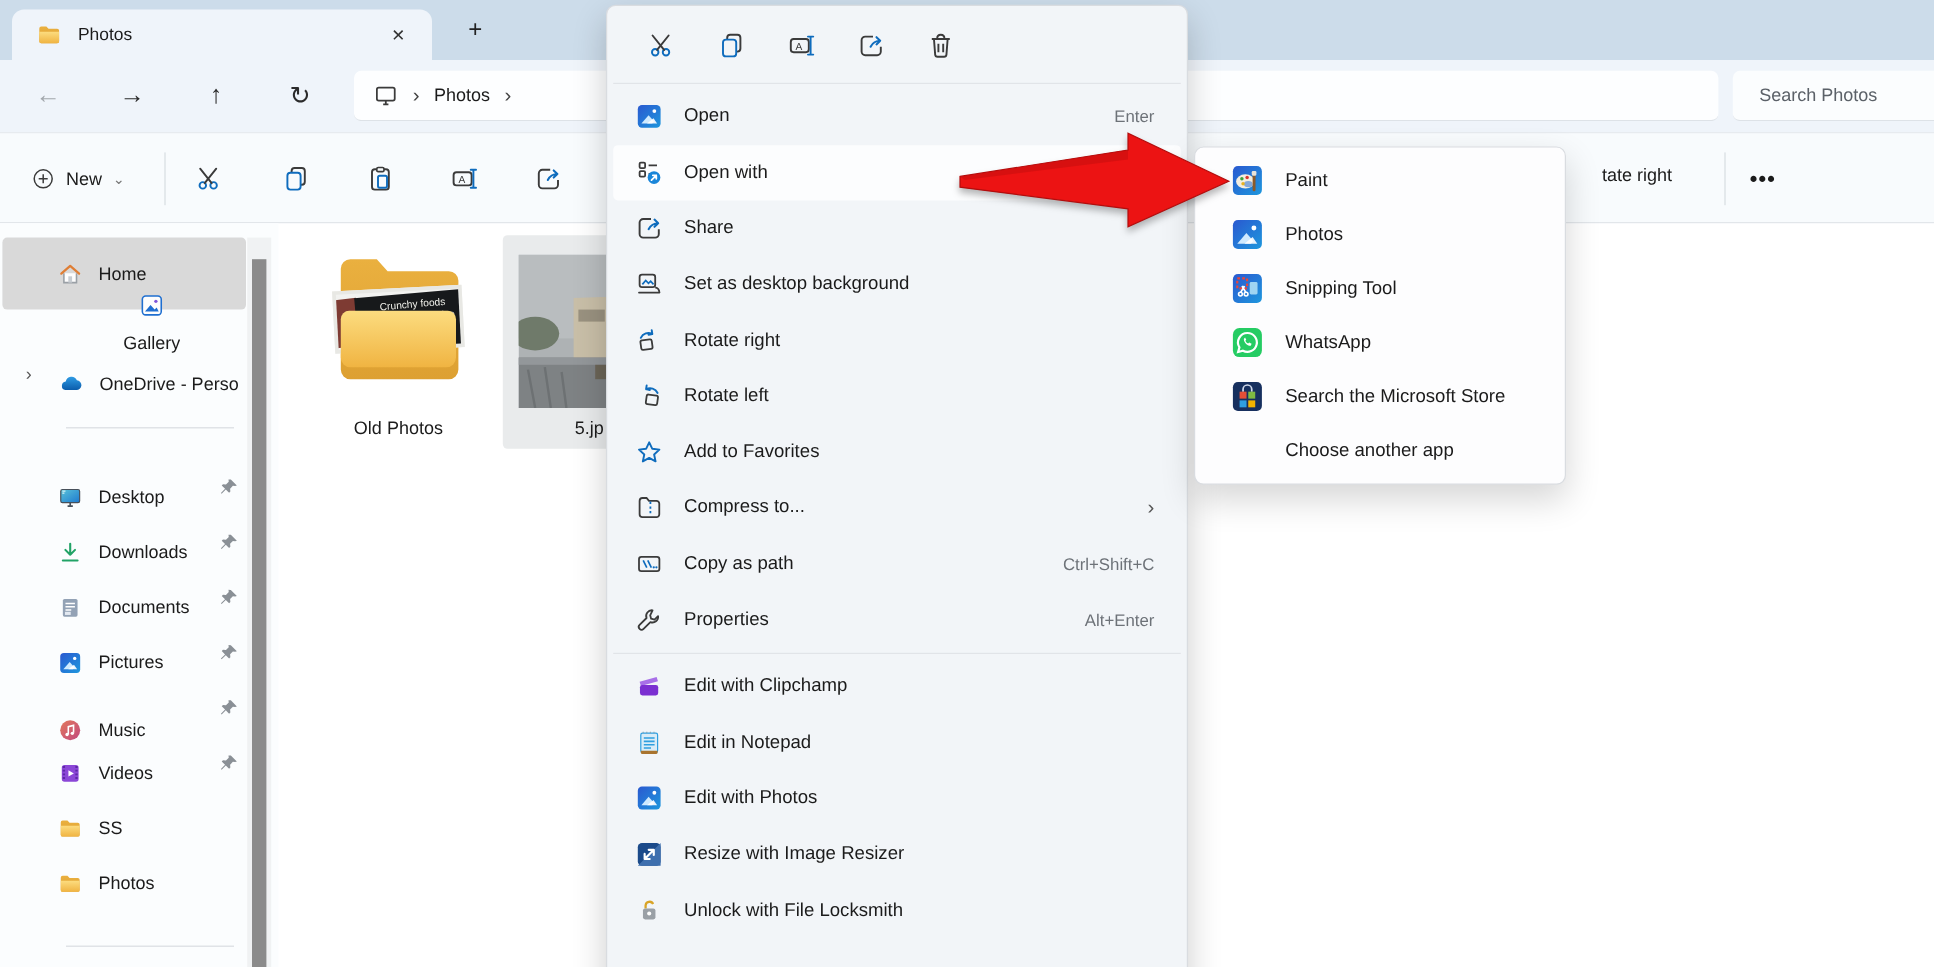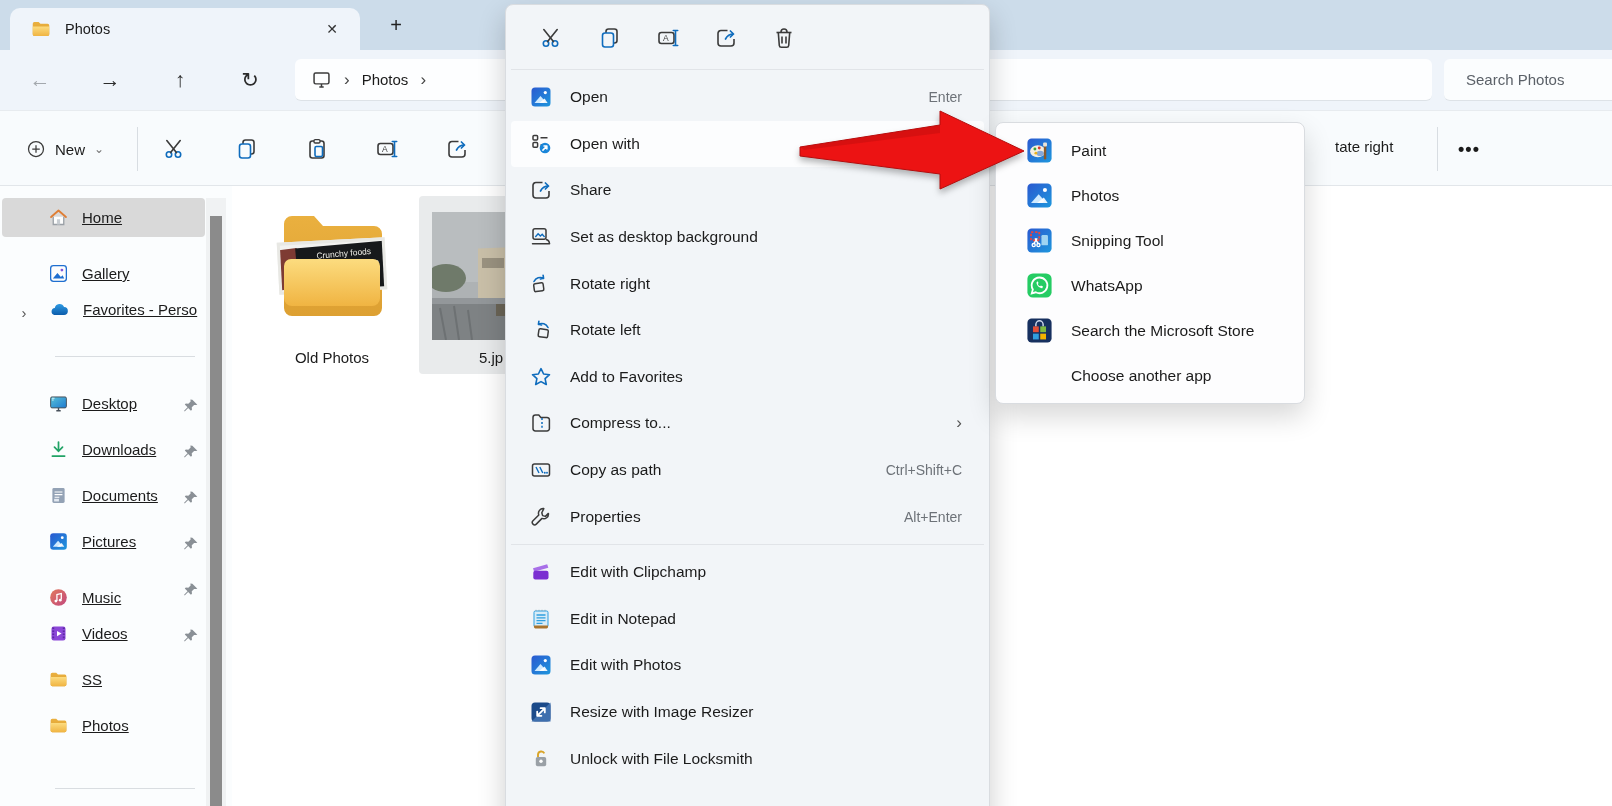--- a/index.html
+++ b/index.html
@@ -41,22 +41,22 @@
   .new-btn { position:absolute; left:16px; top:19px; height:38px; display:flex; align-items:center; gap:9px; padding:0 10px; border-radius:4px; font-size:15px; }
   .tb-sep { position:absolute; left:137px; top:16px; width:1px; height:44px; background:#d8dde2; }
   .tb-btn { position:absolute; top:15px; width:46px; height:46px; display:flex; align-items:center; justify-content:center; border-radius:4px; }
   .rotate-partial { position:absolute; left:1335px; top:27px; font-size:15px; }
   .tb-sep2 { position:absolute; left:1437px; top:16px; width:1px; height:44px; background:#d8dde2; }
   .more-btn { position:absolute; left:1446px; top:15px; width:46px; height:46px; display:flex; align-items:center; justify-content:center;
               font-size:18px; letter-spacing:1px; font-weight:bold; }
 
   
   .sidebar { position:absolute; left:0; top:186px; width:232px; height:620px; background:#fbfdfe; }
-  .side-item { position:absolute; left:2px; width:203px; height:39px; display:flex; align-items:center; padding-left:46px; gap:13px;
-               font-size:15px; border-radius:4px; white-space:nowrap; overflow:hidden;text-decoration:underline; }
+  .side-item { position:absolute; left:2px; width:203px; height:60px; display:flex; align-items:center; padding-left:46px; gap:13px;
+               font-size:15px; border-radius:4px; white-space:nowrap; overflow:hidden; }
   .side-item.selected { background:#d9d9d9; }
   .side-item .lbl { overflow:hidden; text-overflow:clip; flex:1; }
   .side-chevron { position:absolute; left:16px; top:118px; font-size:15px; color:#555; width:16px; text-align:center; }
   .side-pin { position:absolute; left:182px; width:18px; height:18px; }
   .side-sep { position:absolute; left:55px; width:140px; height:1px; background:#d9dde1; }
   .sb-track { position:absolute; left:206px; top:12px; width:20px; height:608px; background:#f0f2f3; }
   .sb-thumb { position:absolute; left:4px; top:18px; width:12px; height:590px; background:#8b8b8b; }
 
   
   .tile { position:absolute; top:196px; width:152px; height:178px; text-align:center; border-radius:4px; }
@@ -228,38 +228,38 @@
   <div class="side-item selected" style="top:12px;">
     <span>
         <svg width="21" height="21" viewBox="0 0 24 24">
           <path d="M6 11V20h12v-9" fill="#fdfdfd" stroke="#9aa0a6" stroke-width="1.5"></path>
           <path d="M3.5 11.5 12 4l8.5 7.5" fill="none" stroke="#df7e35" stroke-width="2.1" stroke-linecap="round" stroke-linejoin="round"></path>
           <rect x="10.2" y="14" width="3.6" height="6" fill="#c8cdd2"></rect>
         </svg>
       </span>
     <span class="lbl">Home</span>
   </div>
-  <div class="side-item" style="top:68px;">
+  <div class="side-item" style="top:58px;flex-direction:column;">
     <span>
         <svg width="21" height="21" viewBox="0 0 24 24">
           <rect x="3" y="3" width="18" height="18" rx="3.2" fill="#fdfdfd" stroke="#1f6fd0" stroke-width="1.5"></rect>
           <circle cx="15.9" cy="8.1" r="1.6" fill="#7f56d9"></circle>
           <path d="M5.5 17.8l5.3-6.3 3.9 4.4 1.9-1.9 2 3.8z" fill="#1f6fd0"></path>
         </svg>
       </span>
     <span class="lbl">Gallery</span>
   </div>
   <span class="side-chevron">›</span>
   <div class="side-item" style="top:104px;">
     <span>
         <svg width="22" height="22" viewBox="0 0 24 24">
           <path d="M7 17.5a3.9 3.9 0 0 1 .4-7.7 5.3 5.3 0 0 1 10.1-1.2 4.4 4.4 0 0 1-.6 8.9z" fill="url(#cg)"></path>
         </svg>
       </span>
-    <span class="lbl">Favorites - Perso</span>
+    <span class="lbl">OneDrive - Perso</span>
   </div>
   <div class="side-sep" style="top:170px;"></div>
 
   <div class="side-item" style="top:198px;">
     <span>
         <svg width="21" height="21" viewBox="0 0 24 24">
           <rect x="3" y="4.5" width="18" height="12.5" rx="1.6" fill="url(#dg)" stroke="#47505a" stroke-width="1.1"></rect>
           <path d="M9.5 20.3h5M12 17v3.3" stroke="#47505a" stroke-width="1.6"></path>
           <path d="M4.5 6h3M4.5 8h2" stroke="#d8f2f6" stroke-width="1.1"></path>
         </svg>

